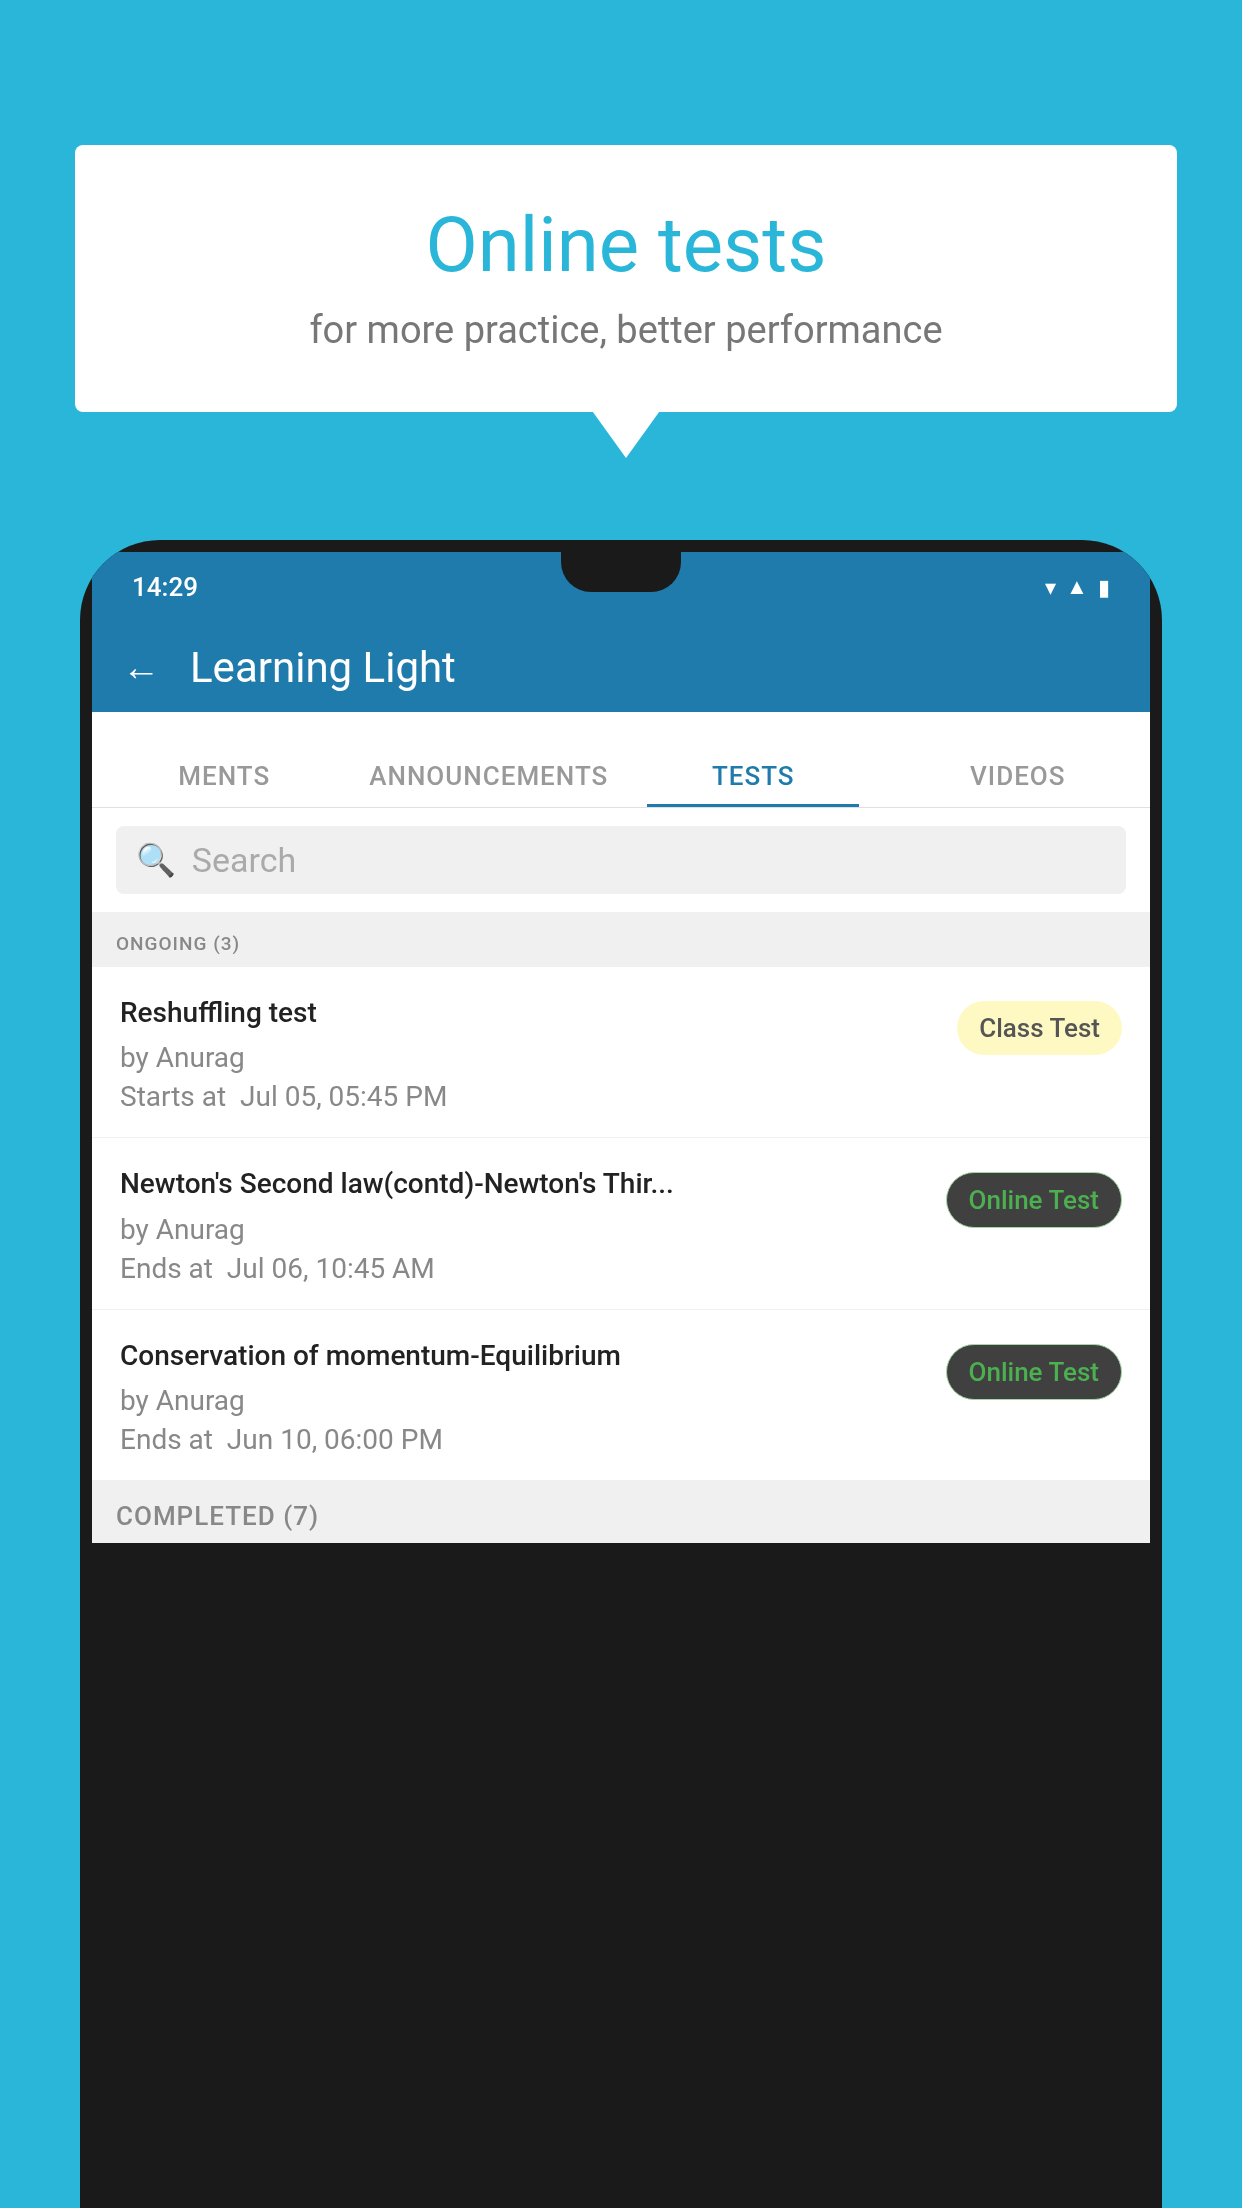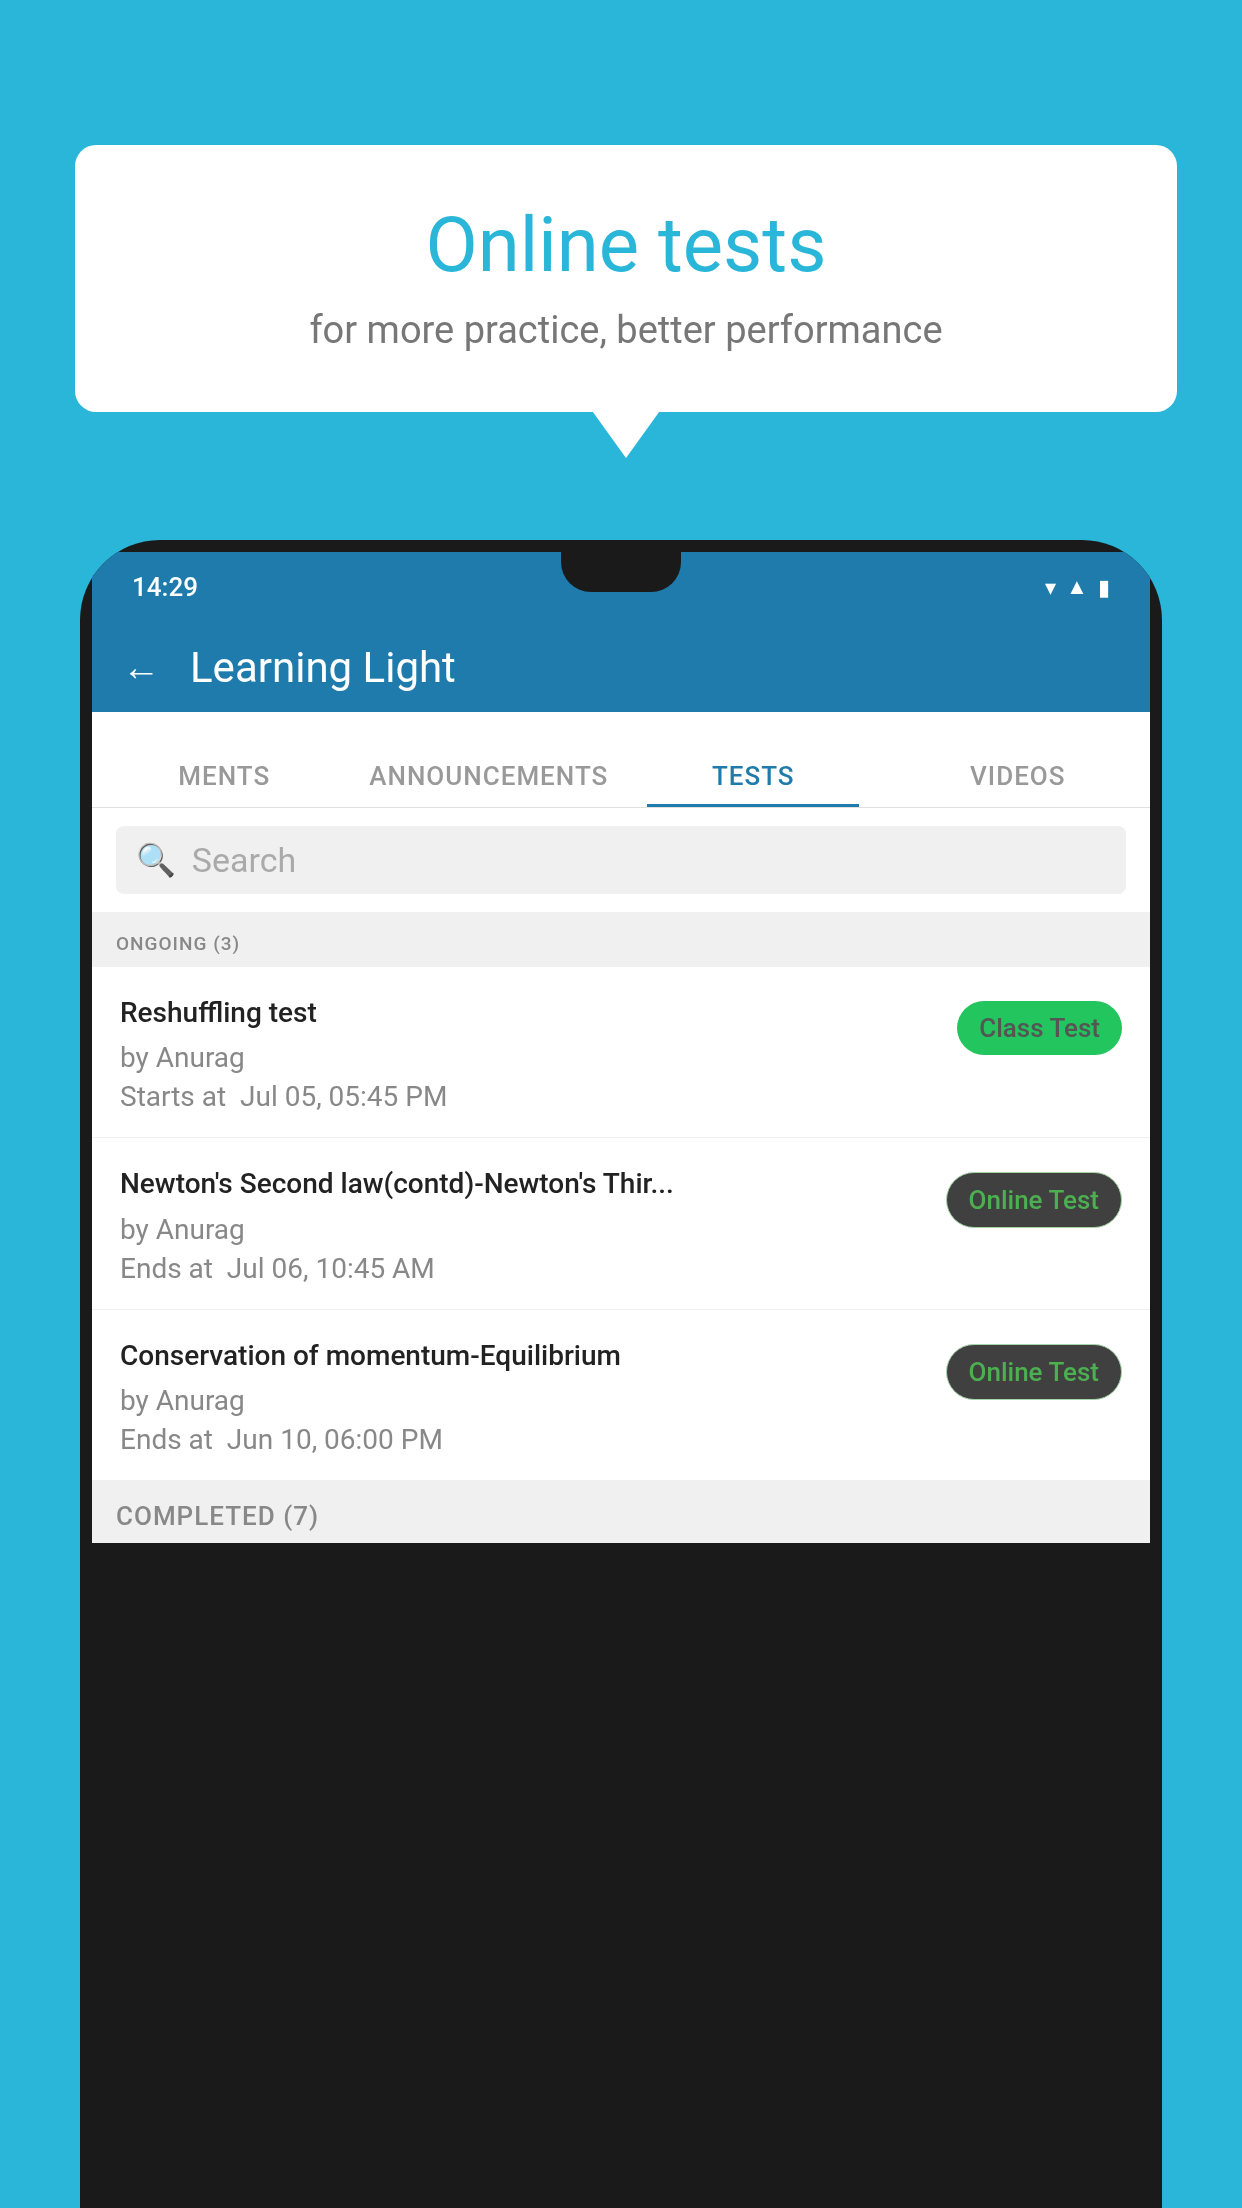--- a/index.html
+++ b/index.html
@@ -13,21 +13,21 @@
       overflow: hidden;
     }
 
     
     .speech-bubble {
       position: absolute;
       top: 145px;
       left: 75px;
       right: 65px;
       background: white;
-      border-radius: 21px;
+      border-radius: 8px;
       padding: 55px 60px 60px;
       text-align: center;
     }
     .speech-bubble::after {
       content: '';
       position: absolute;
       bottom: -46px;
       left: 50%;
       transform: translateX(-50%);
       width: 0;
@@ -235,21 +235,21 @@
     .test-badge {
       padding: 12px 22px;
       border-radius: 40px;
       font-size: 26px;
       font-weight: 500;
       white-space: nowrap;
       margin-top: 6px;
     }
 
     .badge-class {
-      background: #22c55e;
+      background: #fef9c3;
       color: #555;
     }
 
     .badge-online {
       background: #404040;
       color: #4caf50;
       border: 1.5px solid #a5d6a7;
     }
 
     

